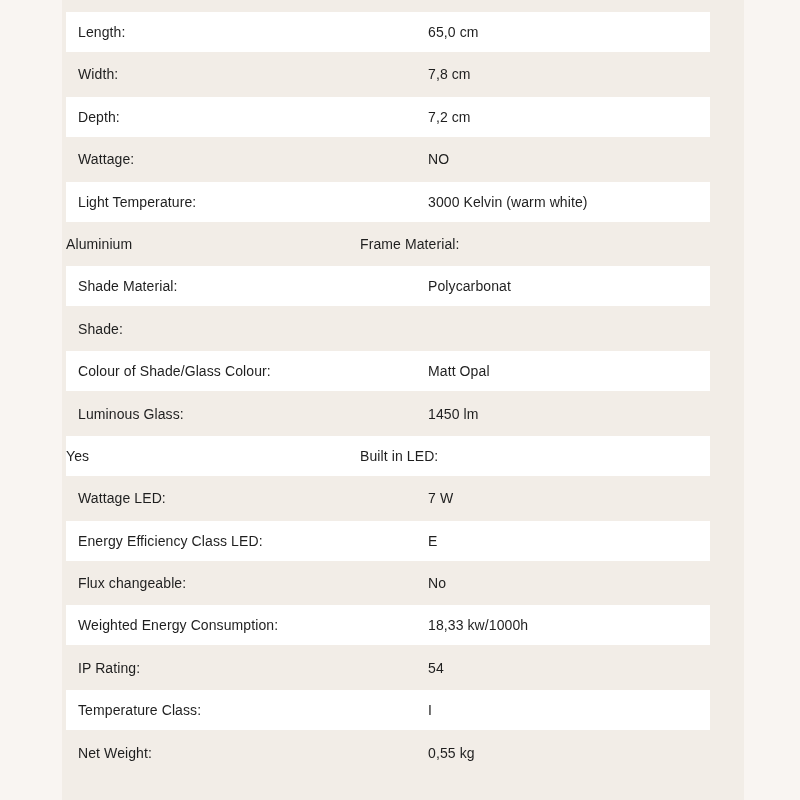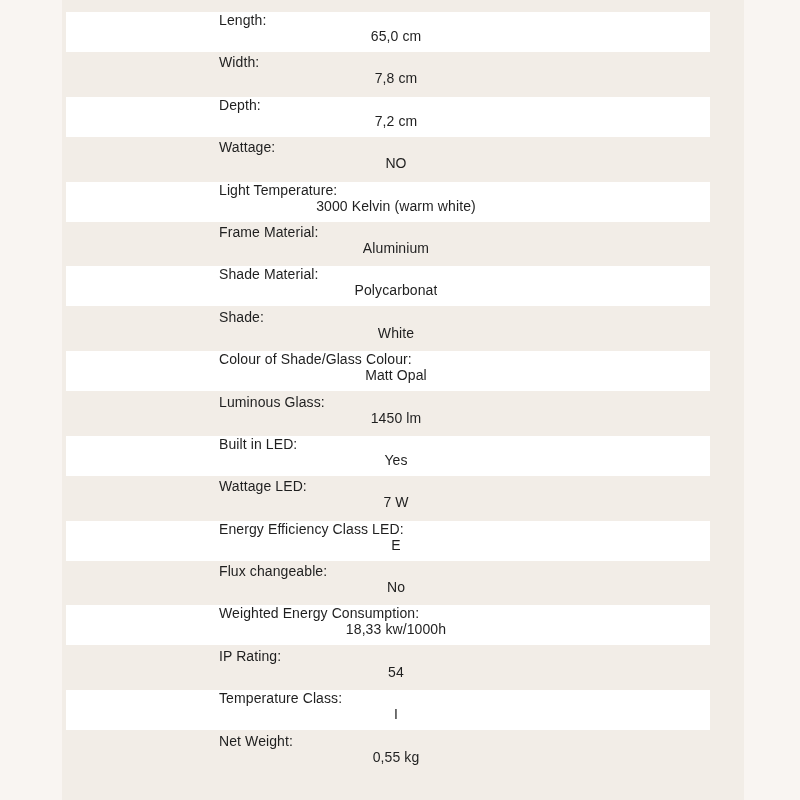--- a/index.html
+++ b/index.html
@@ -27,37 +27,35 @@
     flex-direction: column;
     row-gap: 2.4px;
   }
   .row {
     height: 40px;
     display: flex;
     align-items: center;
     font-size: 14px;
     color: #1f1f1f;
     letter-spacing: 0.1px;
-    flex-direction: column;
   }
   .row:nth-child(odd) {
     background: #ffffff;
   }
   .cell.label {
     width: 362px;
     padding-left: 12px;
     flex-shrink: 0;
     white-space: nowrap;
     overflow: hidden;
   }
   .cell.value {
     flex: 1;
     white-space: nowrap;
     overflow: hidden;
-    margin-left: 16px;
   }
 </style>
 </head>
 <body>
 
 <div class="panel">
   <div class="rows">
 
     <div class="row">
       <div class="cell label">Length:</div>
@@ -78,47 +76,46 @@
       <div class="cell label">Wattage:</div>
       <div class="cell value">NO</div>
     </div>
 
     <div class="row">
       <div class="cell label">Light Temperature:</div>
       <div class="cell value">3000 Kelvin (warm white)</div>
     </div>
 
     <div class="row">
+      <div class="cell value">Aluminium</div>
       <div class="cell label">Frame Material:</div>
-      <div class="cell value">Aluminium</div>
     </div>
 
     <div class="row">
       <div class="cell label">Shade Material:</div>
       <div class="cell value">Polycarbonat</div>
     </div>
 
     <div class="row">
       <div class="cell label">Shade:</div>
-      <div class="cell value">White</div>
     </div>
 
     <div class="row">
       <div class="cell label">Colour of Shade/Glass Colour:</div>
       <div class="cell value">Matt Opal</div>
     </div>
 
     <div class="row">
       <div class="cell label">Luminous Glass:</div>
       <div class="cell value">1450 lm</div>
     </div>
 
     <div class="row">
+      <div class="cell value">Yes</div>
       <div class="cell label">Built in LED:</div>
-      <div class="cell value">Yes</div>
     </div>
 
     <div class="row">
       <div class="cell label">Wattage LED:</div>
       <div class="cell value">7 W</div>
     </div>
 
     <div class="row">
       <div class="cell label">Energy Efficiency Class LED:</div>
       <div class="cell value">E</div>

